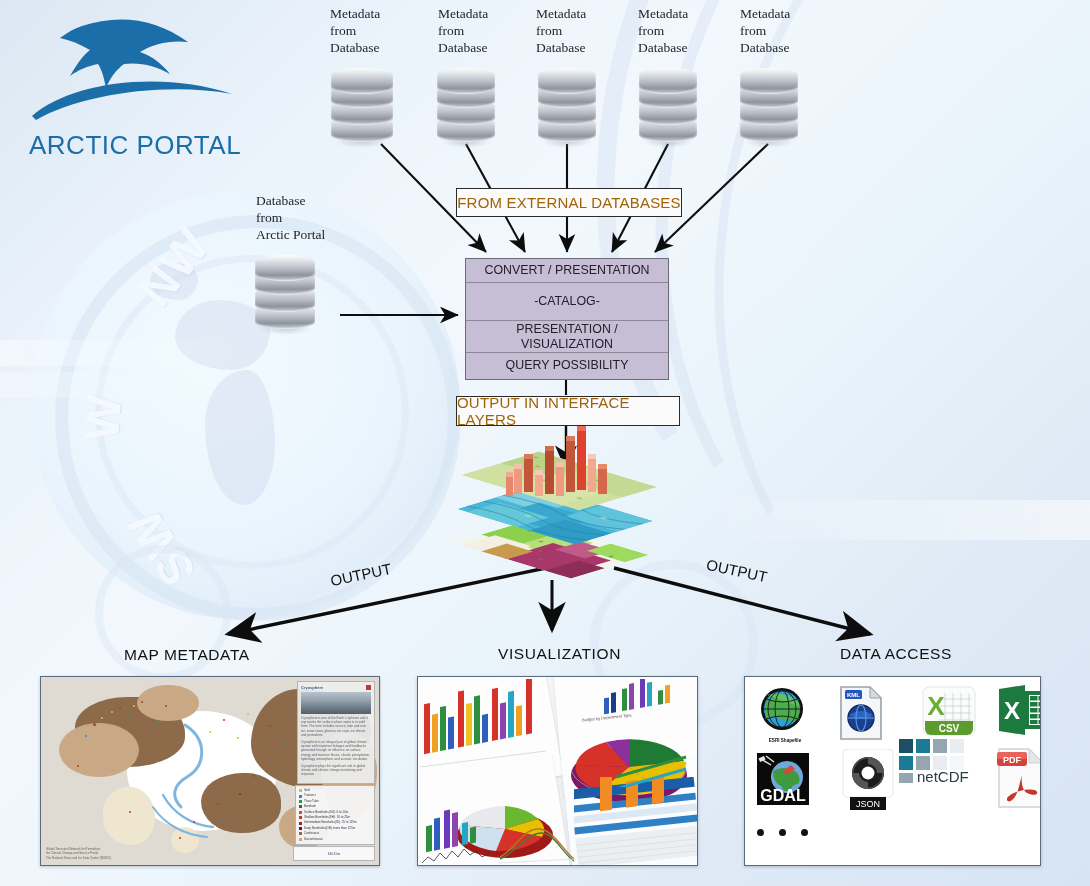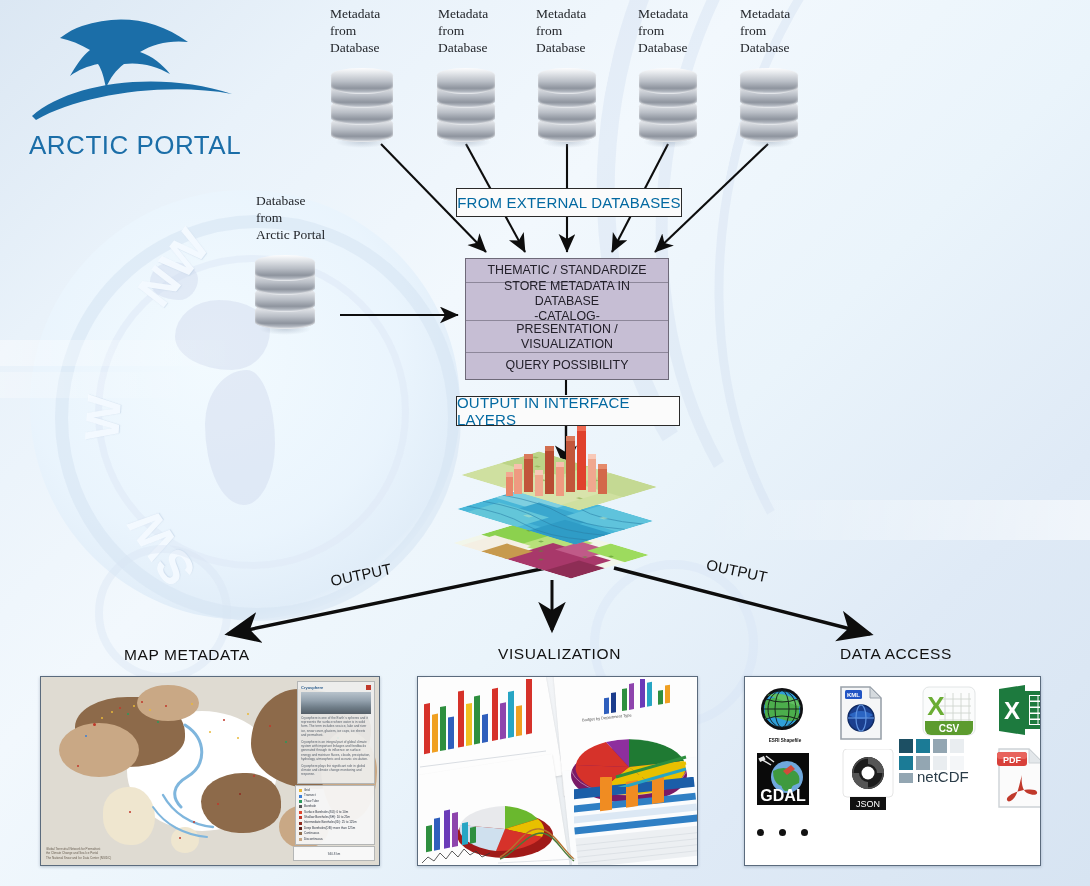--- a/index.html
+++ b/index.html
@@ -69,21 +69,21 @@
     box-shadow:inset 0 -1px 2px rgba(255,255,255,.7);
   }
   .db .band{
     position:absolute;left:0;width:100%;border-radius:50%/32%;
     background:linear-gradient(180deg,#1659c8 0%,#2f8ae8 35%,#7fd3fb 55%,#1f63cc 100%);
   }
   
   .wbox{
     position:absolute;background:#fbfbfb;border:1px solid #2a2a2a;
     display:flex;align-items:center;justify-content:center;
-    font-size:15px;color:#0369a1;letter-spacing:.2px;
+    font-size:15px;color:#a16207;letter-spacing:.2px;
     font-family:"Liberation Sans",sans-serif;
   }
   .pbox{
     position:absolute;background:#c6bed4;border:1px solid #6e6a79;
   }
   .pbox .row{
     display:flex;align-items:center;justify-content:center;text-align:center;
     font-size:12.4px;color:#23202a;line-height:15px;
     border-bottom:1px solid #8d879a;padding:3px 6px;box-sizing:border-box;
     font-family:"Liberation Sans",sans-serif;
@@ -312,23 +312,22 @@
         <div class="band" style="top:44px;height:9px;"></div>
       <div class="disc" style="top:31px;height:26px;"></div>
         <div class="band" style="top:27px;height:9px;"></div>
       <div class="disc" style="top:14px;height:26px;"></div>
         <div class="band" style="top:10px;height:9px;"></div>
       <div class="disc" style="top:0px;height:26px;"></div>
     </div>
   </div>
 
   <div class="pbox" style="left:465px;top:258px;width:202px;height:120px;">
-    <div class="row" style="height:24px;">THEMATIC / STANDARDIZE</div>
+    <div class="row" style="height:24px;">CONVERT / PRESENTATION</div>
     <div class="row" style="height:38px;flex-direction:column;">
-      <span>STORE METADATA IN DATABASE</span>
       <span>-CATALOG-</span>
     </div>
     <div class="row" style="height:32px;">PRESENTATION / VISUALIZATION</div>
     <div class="row" style="height:24px;">QUERY POSSIBILITY</div>
   </div>
 
   <div class="wbox" style="left:456px;top:396px;width:222px;height:28px;">OUTPUT IN INTERFACE LAYERS</div>
 
   <div class="layers">
 

